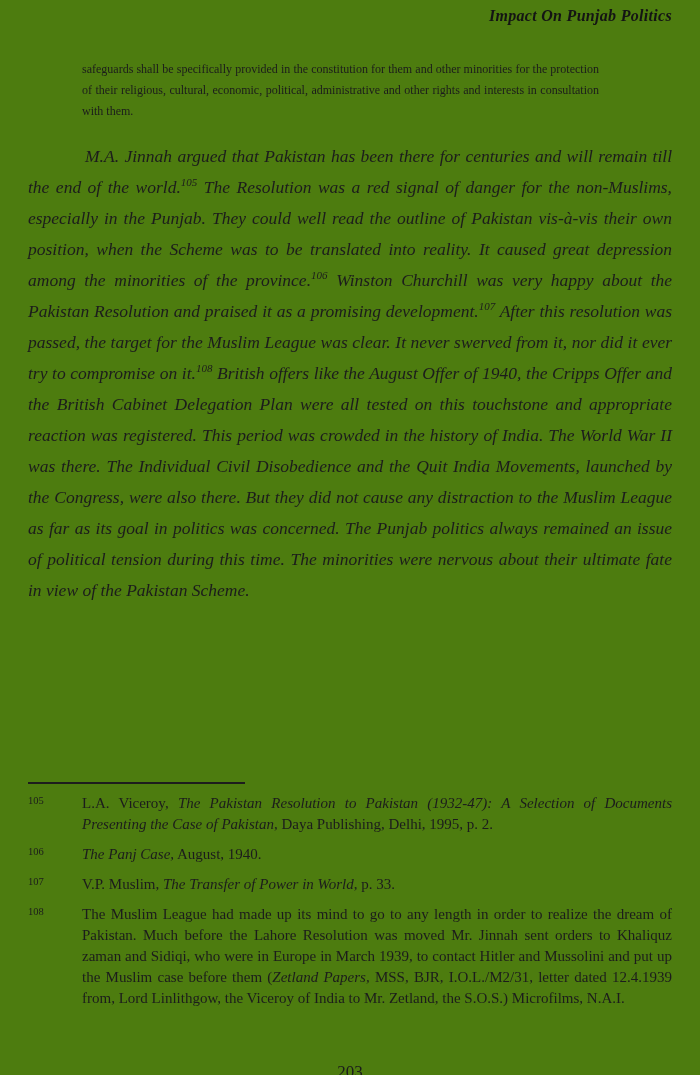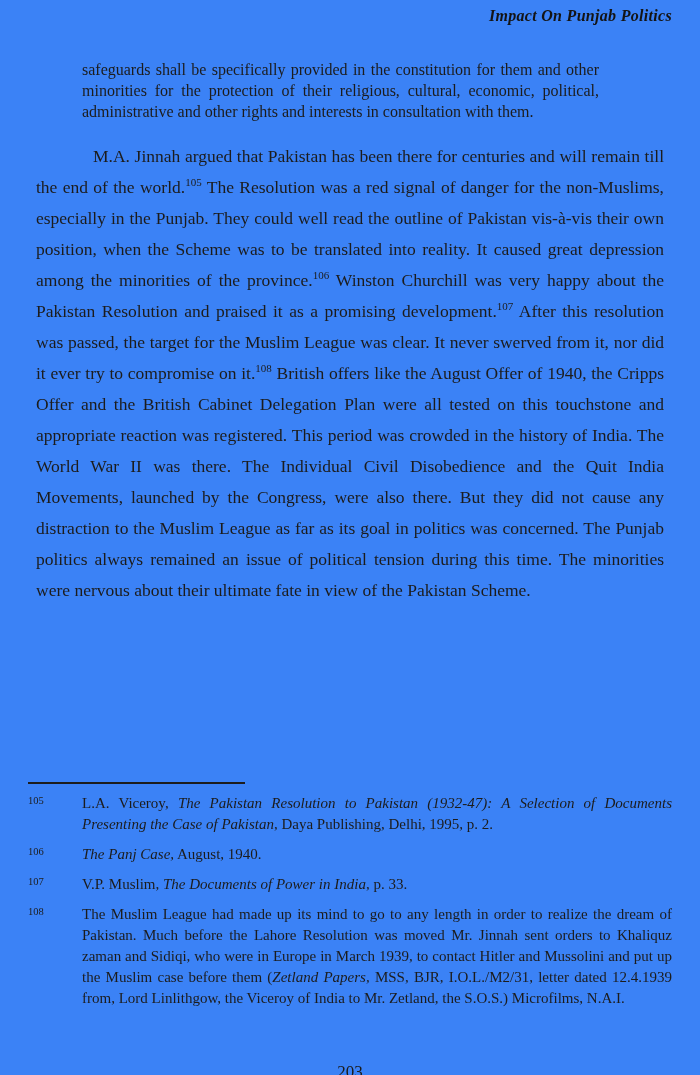--- a/index.html
+++ b/index.html
@@ -1,20 +1,20 @@
 <!DOCTYPE html>
 <html><head>
 <meta charset="utf-8">
 <style>
   html, body { margin: 0; padding: 0; background: #ffffff; }
   .page {
     position: relative;
     width: 700px;
     height: 1075px;
-    background: #3b82f6;
+    background: #4d7c0f;
     font-family: "Liberation Serif", serif;
     color: #1c1c1c;
     overflow: hidden;
     box-sizing: border-box;
   }
   .running-header {
     position: absolute;
     top: 7px;
     right: 28px;
     font-size: 16px;
@@ -24,30 +24,31 @@
     color: #141414;
   }
   .content {
     position: absolute;
     top: 59px;
     left: 28px;
     width: 644px;
   }
   .block-quote {
     margin: 0 73px 19px 54px;
-    font-size: 16px;
+    font-size: 12px;
     line-height: 21px;
     text-align: justify;
   }
   .body-para {
-    margin: 8px;
+    margin: 0;
     font-size: 17.5px;
     line-height: 31px;
     text-align: justify;
     text-indent: 57px;
+    font-style: italic;
   }
   .body-para sup, .fn-marker {
     font-size: 11px;
     line-height: 0;
     vertical-align: super;
   }
   .footnotes {
     position: absolute;
     top: 782px;
     left: 28px;
@@ -112,21 +113,21 @@
       <span class="fn-text"><span>L.A. Viceroy, </span><i>The Pakistan Resolution to Pakistan (1932-47): A Selection of Documents Presenting the Case of Pakistan</i><span>, Daya Publishing, Delhi, 1995, p. 2.</span></span>
     </div>
 
     <div class="footnote">
       <span class="fn-marker">106</span>
       <span class="fn-text"><i>The Panj Case,</i><span> August, 1940.</span></span>
     </div>
 
     <div class="footnote">
       <span class="fn-marker">107</span>
-      <span class="fn-text"><span>V.P. Muslim, </span><i>The Documents of Power in India</i><span>, p. 33.</span></span>
+      <span class="fn-text"><span>V.P. Muslim, </span><i>The Transfer of Power in World</i><span>, p. 33.</span></span>
     </div>
 
     <div class="footnote">
       <span class="fn-marker">108</span>
       <span class="fn-text"><span>The Muslim League had made up its mind to go to any length in order to realize the dream of Pakistan. Much before the Lahore Resolution was moved Mr. Jinnah sent orders to Khaliquz zaman and Sidiqi, who were in Europe in March 1939, to contact Hitler and Mussolini and put up the Muslim case before them (</span><i>Zetland Papers,</i><span> MSS, BJR, I.O.L./M2/31, letter dated 12.4.1939 from, Lord Linlithgow, the Viceroy of India to Mr. Zetland, the S.O.S.) Microfilms, N.A.I.</span></span>
     </div>
 
   </div>
 
   <div class="page-number">203</div>

